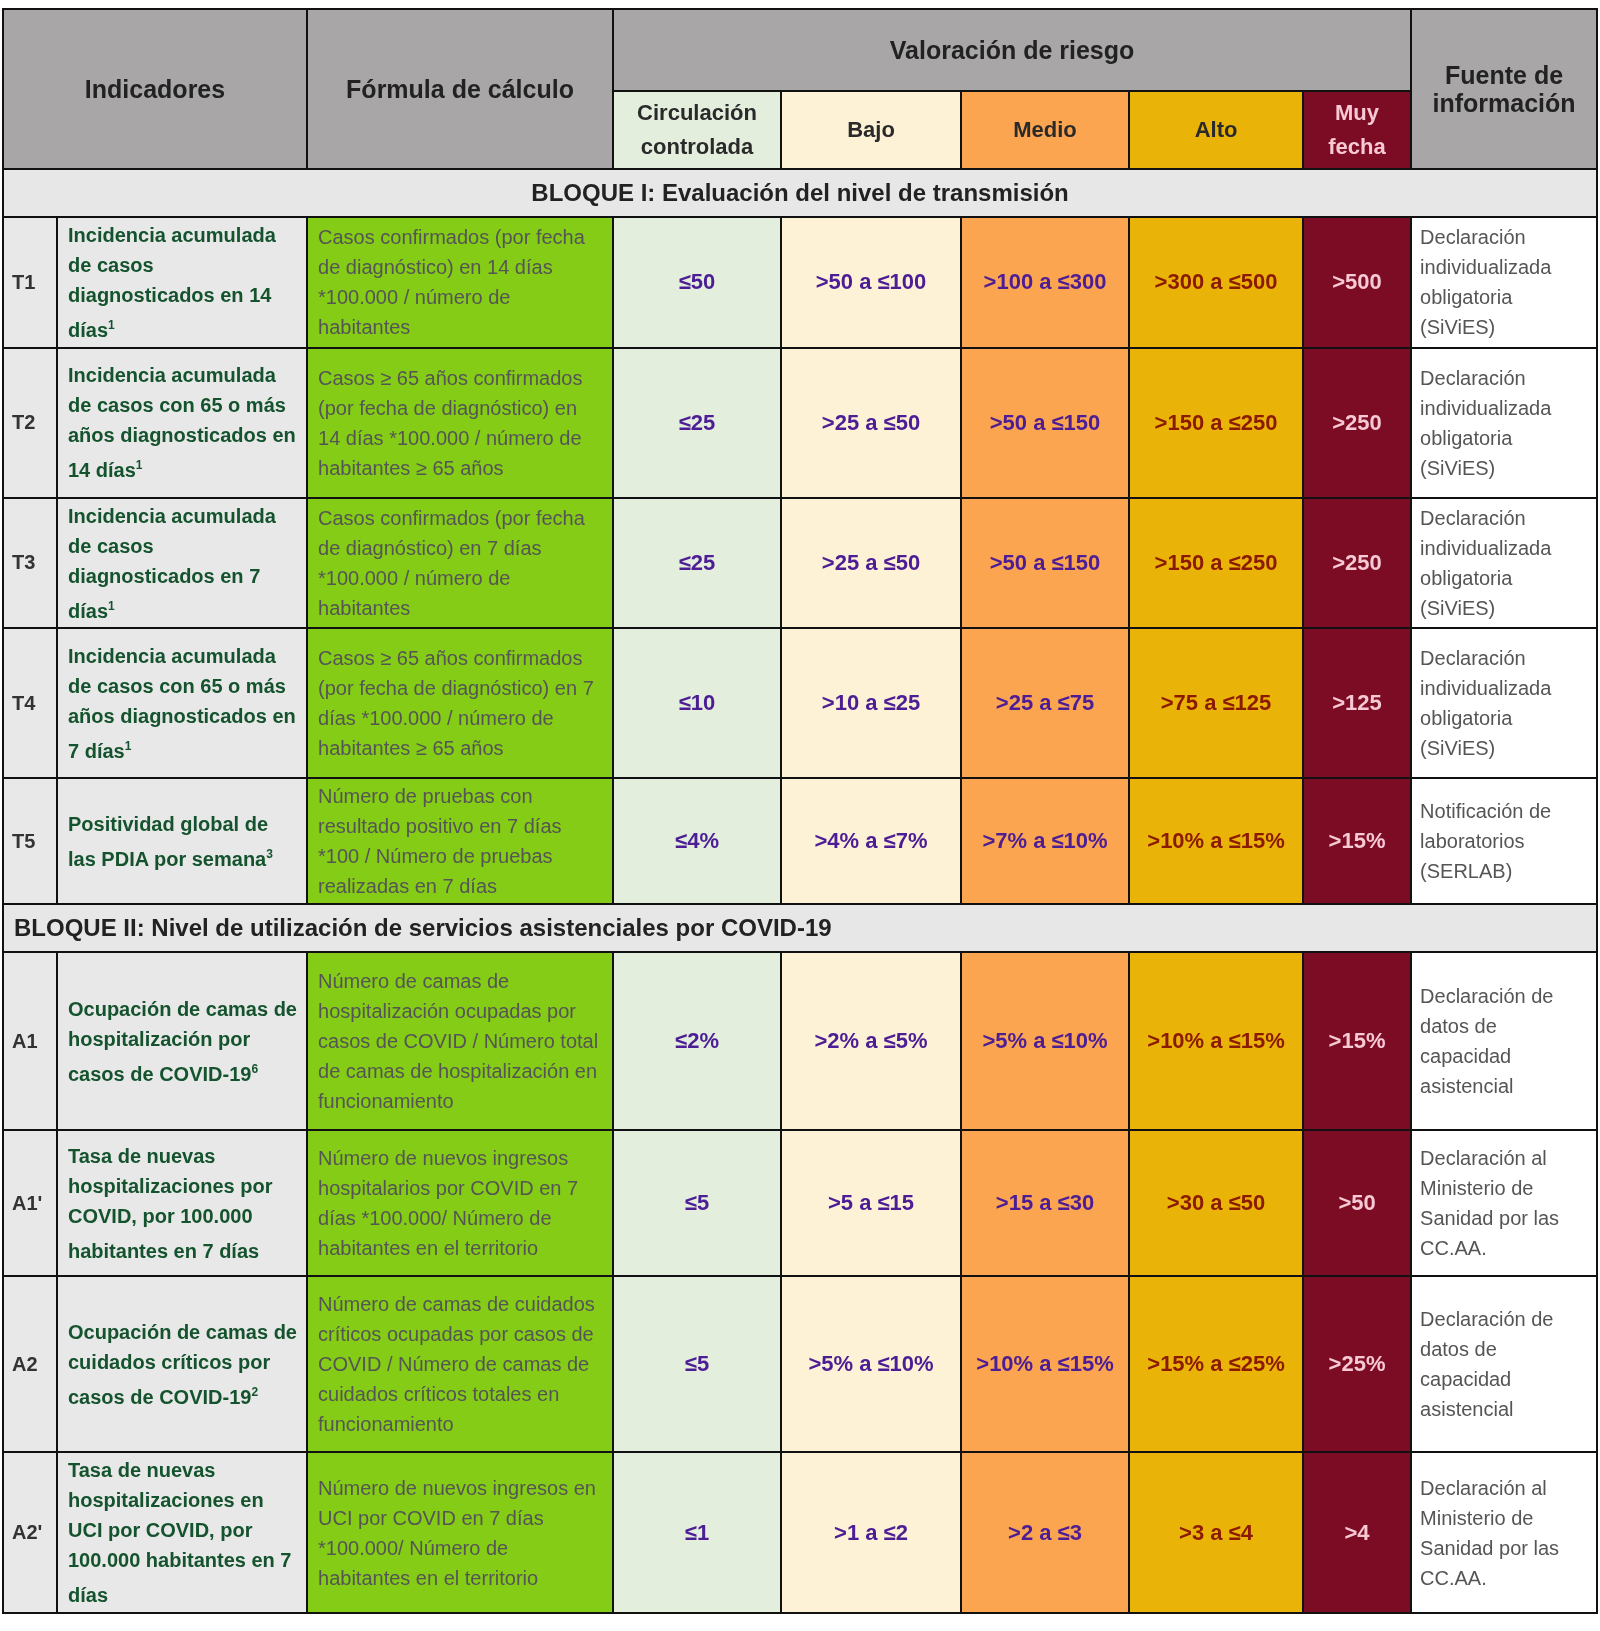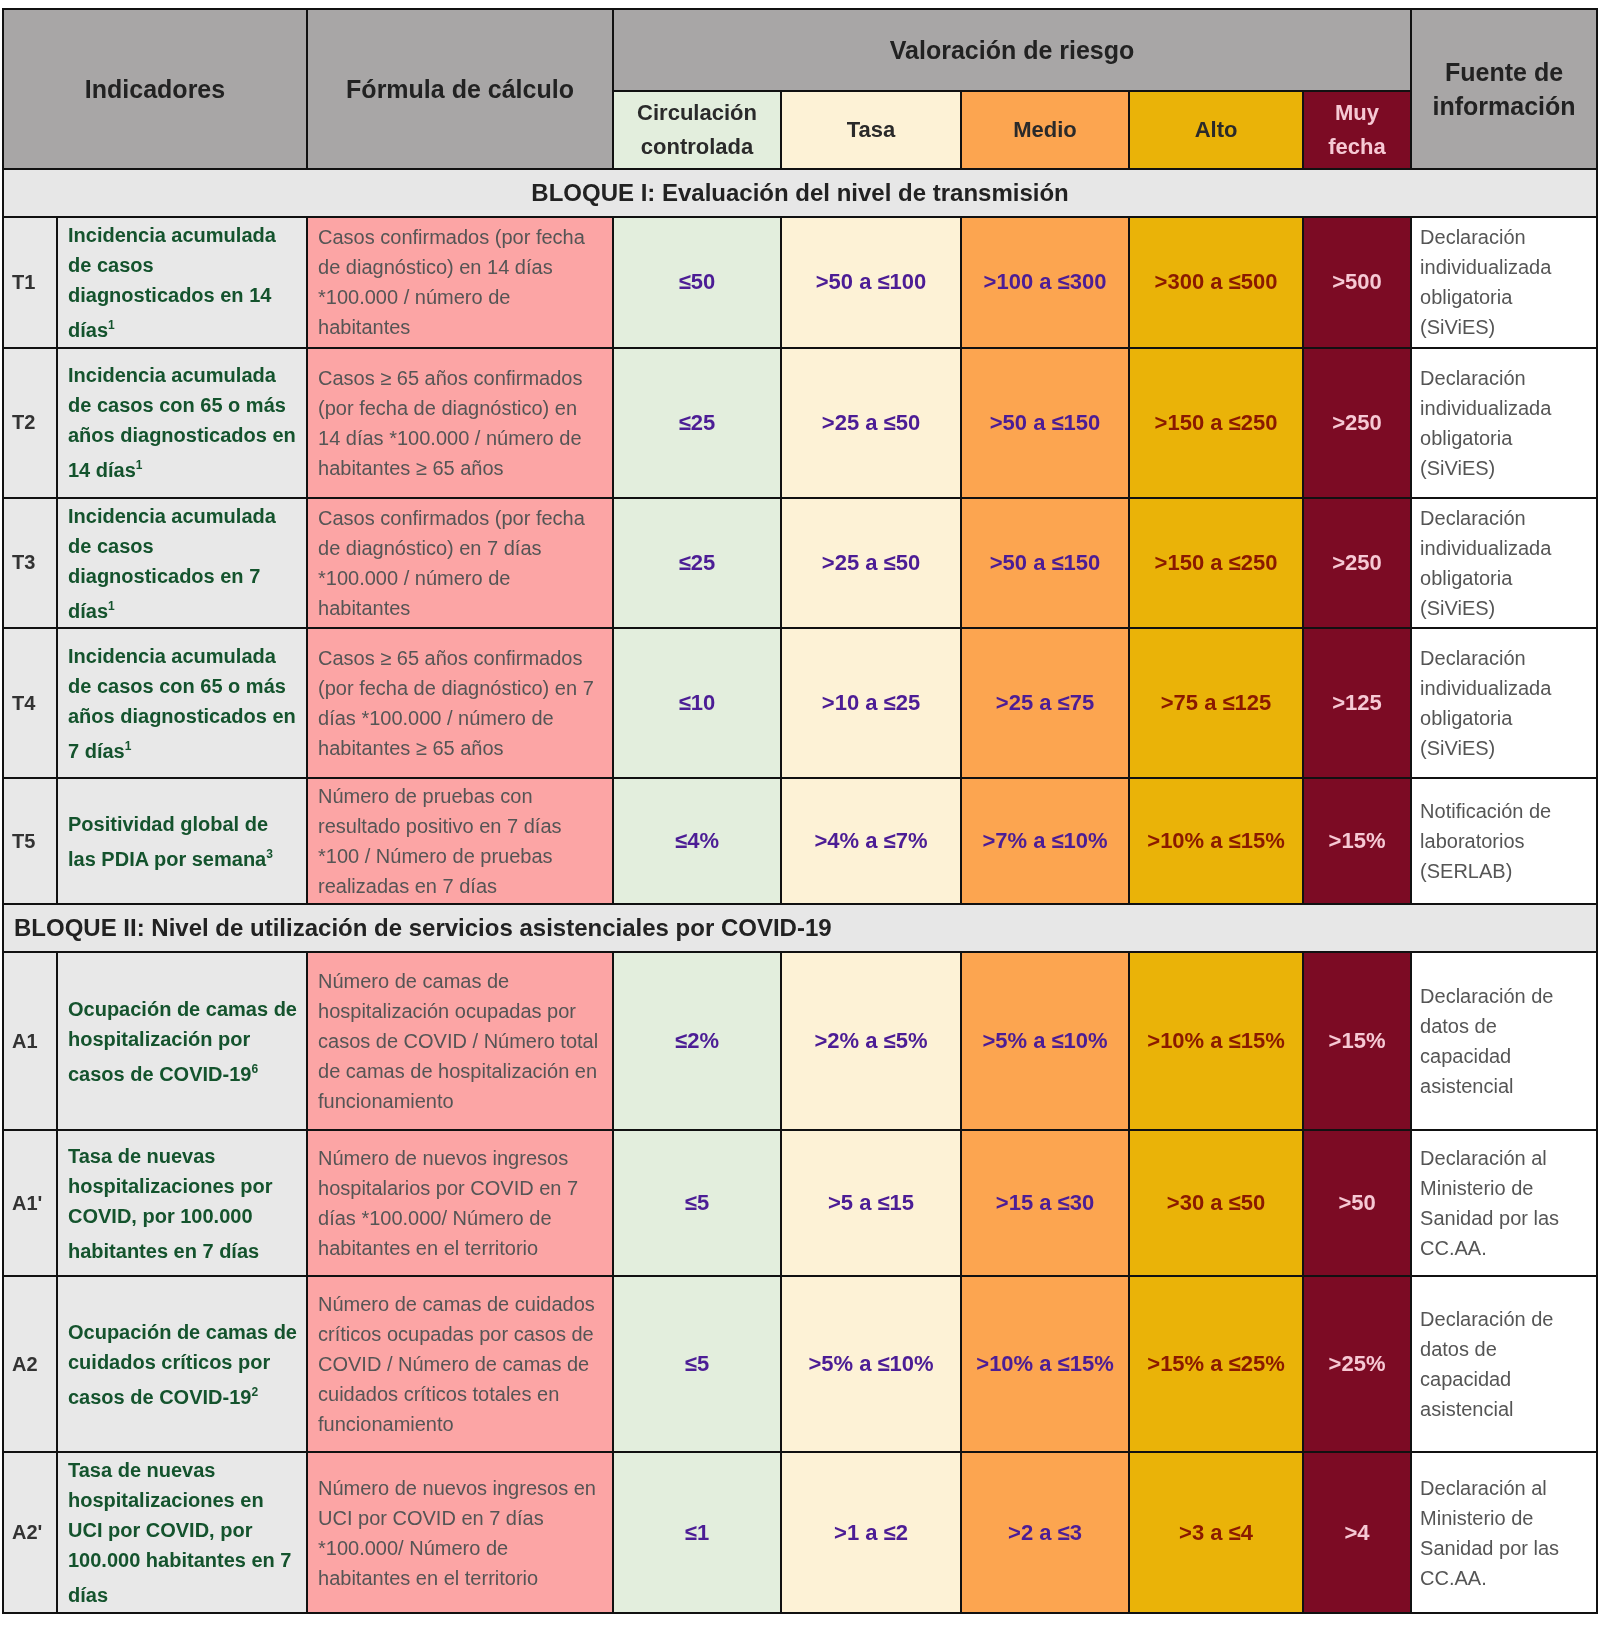--- a/index.html
+++ b/index.html
@@ -12,21 +12,21 @@
   .lvl-cc { background: #e3eedd; }
   .lvl-bajo { background: #fdf2d6; }
   .lvl-medio { background: #fca550; }
   .lvl-alto { background: #eab308; }
   .lvl-muy { background: #7c0b24; color: #f6c9d4 !important; }
   .block { background: #e7e7e7; font-weight: bold; font-size: 24px; color: #222; height: 46px; }
   .block.center { text-align: center; }
   .block.left { text-align: left; padding-left: 10px !important; }
   .code { background: #e8e8e8; font-weight: bold; font-size: 20px; color: #333; text-align: left; padding-left: 8px !important; vertical-align: middle; }
   .ind { background: #e8e8e8; font-weight: bold; font-size: 20px; color: #14532d; line-height: 30px; padding: 2px 8px 2px 10px !important; vertical-align: middle; }
-  .form { background: #fca5a5; font-size: 20px; color: #555; line-height: 30px; padding: 2px 8px 2px 10px !important; vertical-align: middle; }
+  .form { background: #84cc16; font-size: 20px; color: #555; line-height: 30px; padding: 2px 8px 2px 10px !important; vertical-align: middle; }
   .val { font-size: 22px; font-weight: bold; text-align: center; vertical-align: middle; color: #4c1d95; }
   .val.lvl-alto { color: #8a1a00; }
   .src { background: #ffffff; font-size: 20px; color: #555; line-height: 30px; padding: 2px 6px 2px 8px !important; vertical-align: middle; }
   sup { font-size: 12px; }
 </style>
 </head>
 <body>
 
 <div class="wrap">
 <table class="risk">
@@ -39,25 +39,25 @@
     <col style="width:168px">
     <col style="width:174px">
     <col style="width:108px">
     <col style="width:186px">
   </colgroup>
   <thead>
     <tr style="height:82px">
       <th class="hdr" colspan="2" rowspan="2">Indicadores</th>
       <th class="hdr" rowspan="2">Fórmula de cálculo</th>
       <th class="hdr" colspan="5">Valoración de riesgo</th>
-      <th class="hdr" rowspan="2" style="line-height:34px">Fuente de información</th>
+      <th class="hdr" rowspan="2" style="line-height:28px">Fuente de información</th>
     </tr>
     <tr style="height:78px">
       <th class="hdr-sub lvl-cc">Circulación controlada</th>
-      <th class="hdr-sub lvl-bajo">Tasa</th>
+      <th class="hdr-sub lvl-bajo">Bajo</th>
       <th class="hdr-sub lvl-medio">Medio</th>
       <th class="hdr-sub lvl-alto">Alto</th>
       <th class="hdr-sub lvl-muy">Muy fecha</th>
     </tr>
   </thead>
   <tbody id="tbody">
         <tr>
           <td colspan="9" class="block center">BLOQUE I: Evaluación del nivel de transmisión</td>
         </tr>
         <tr style="height: 118px;">

